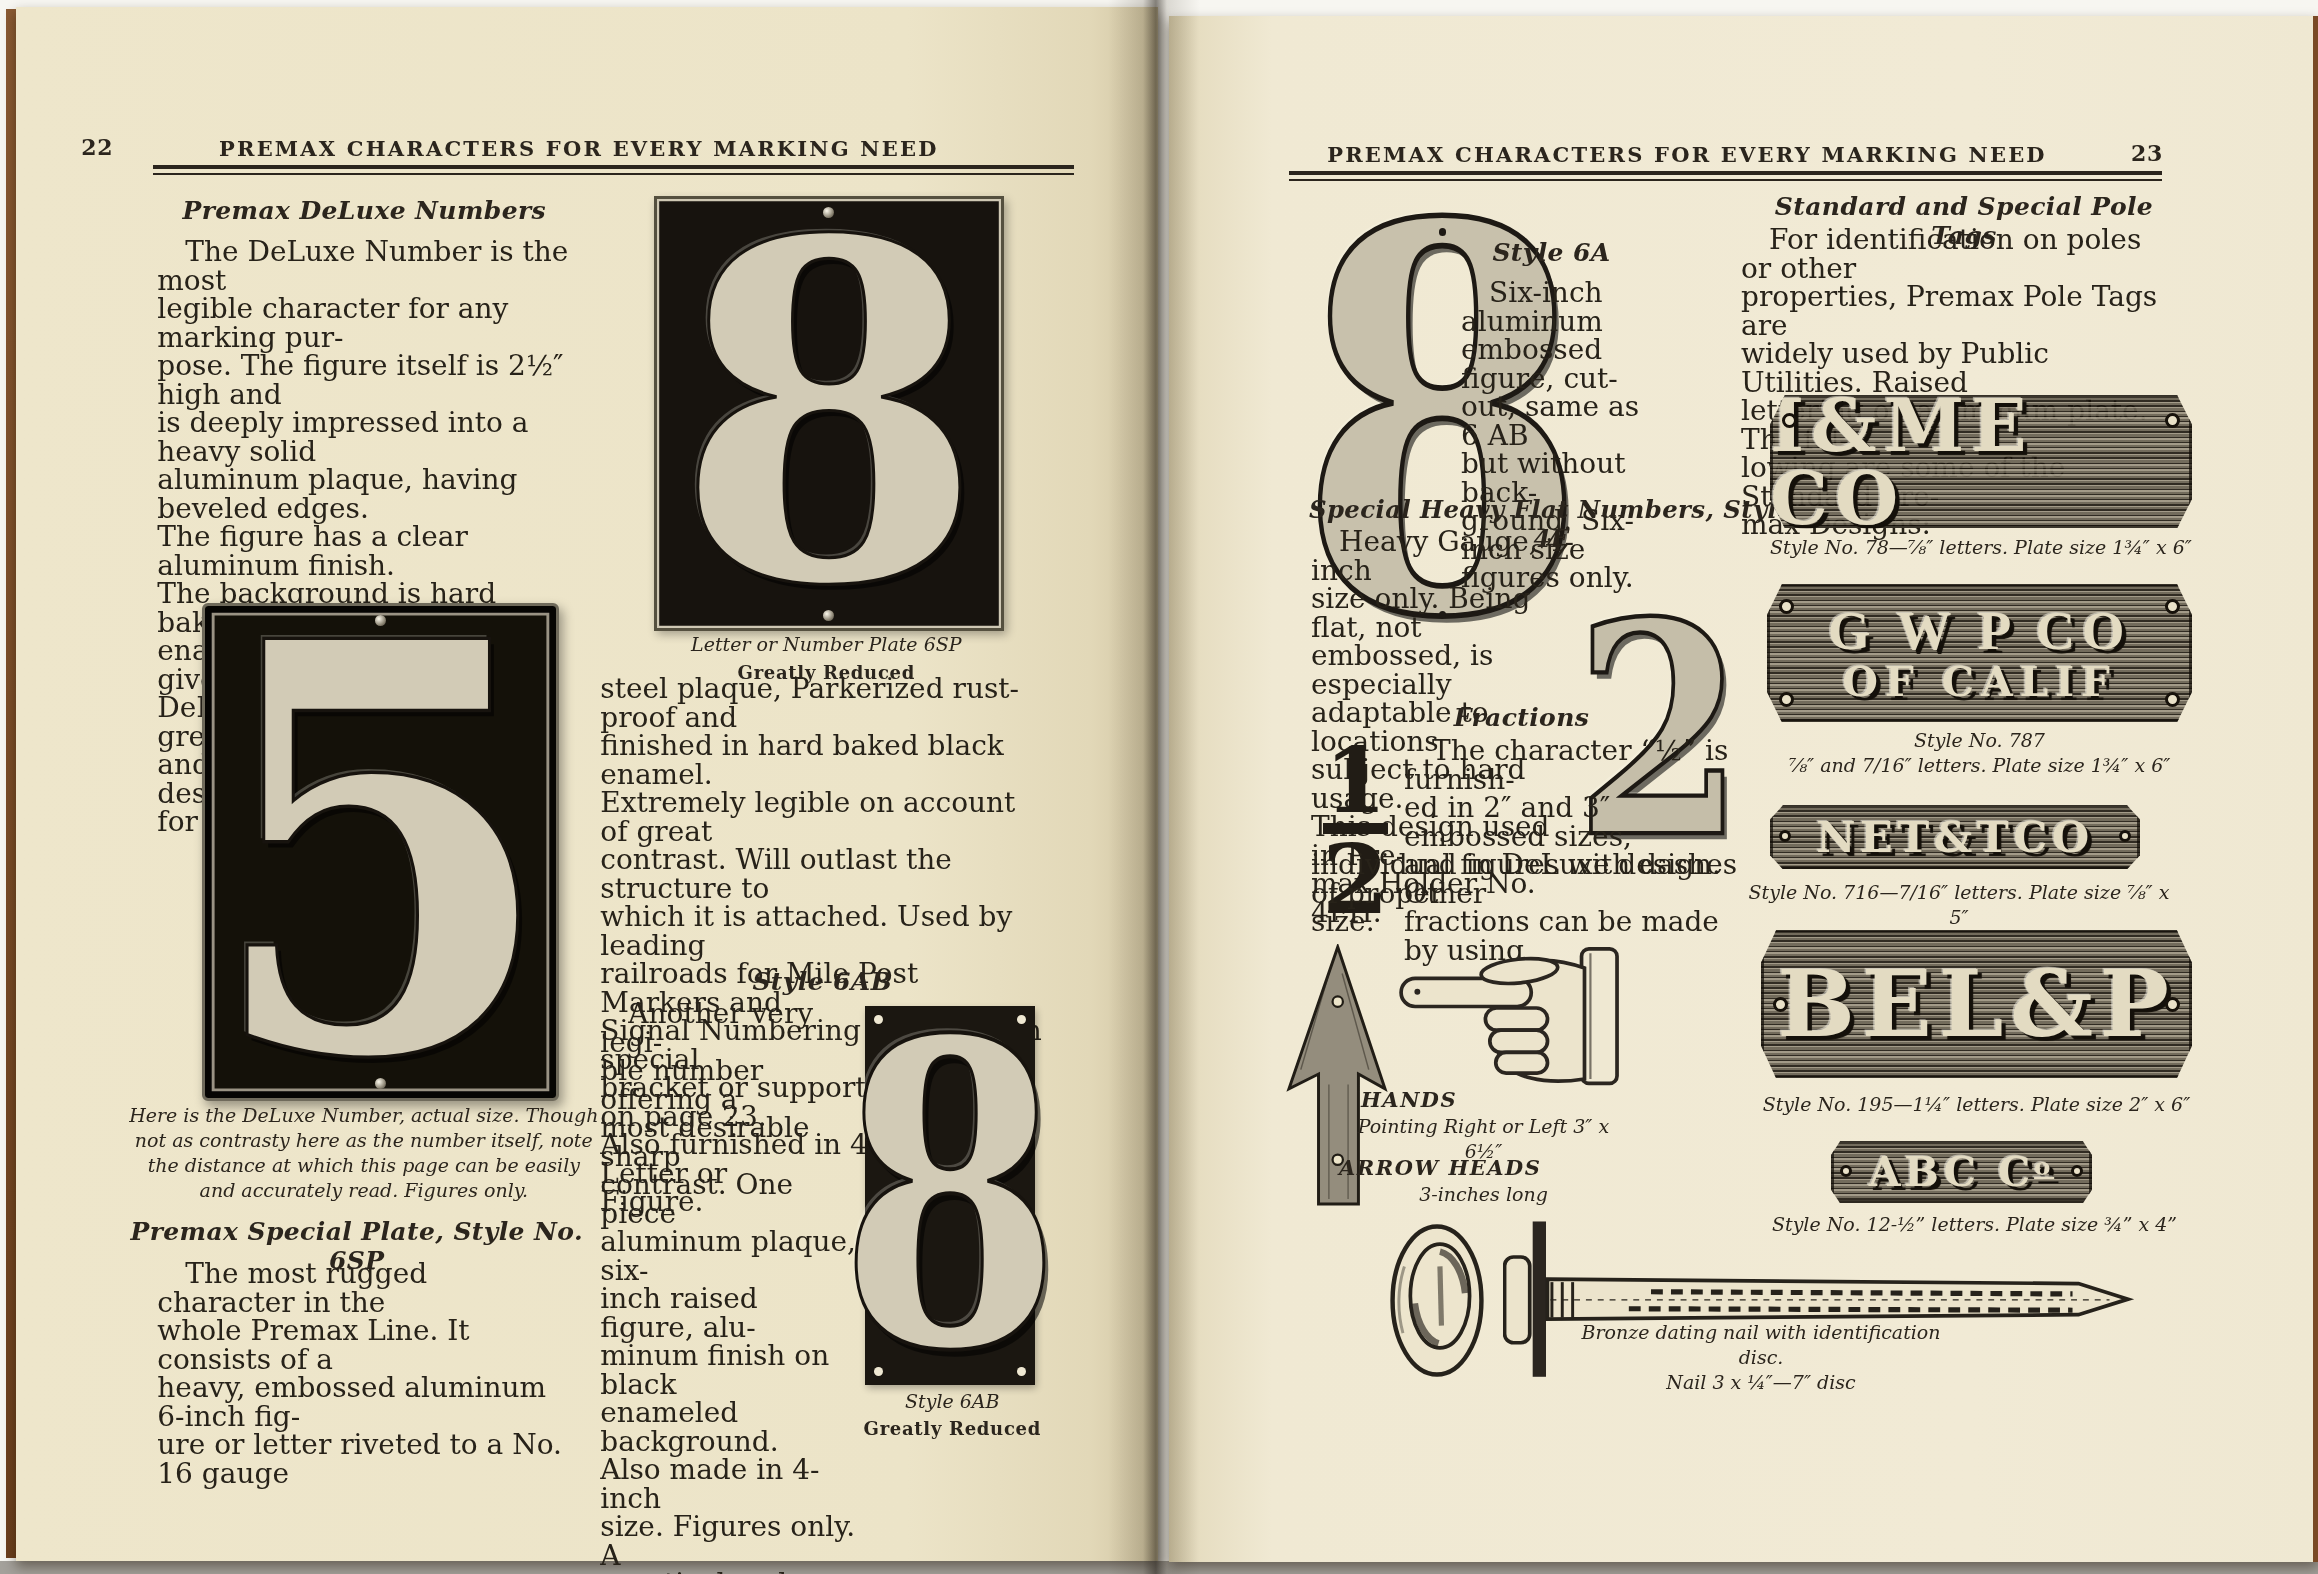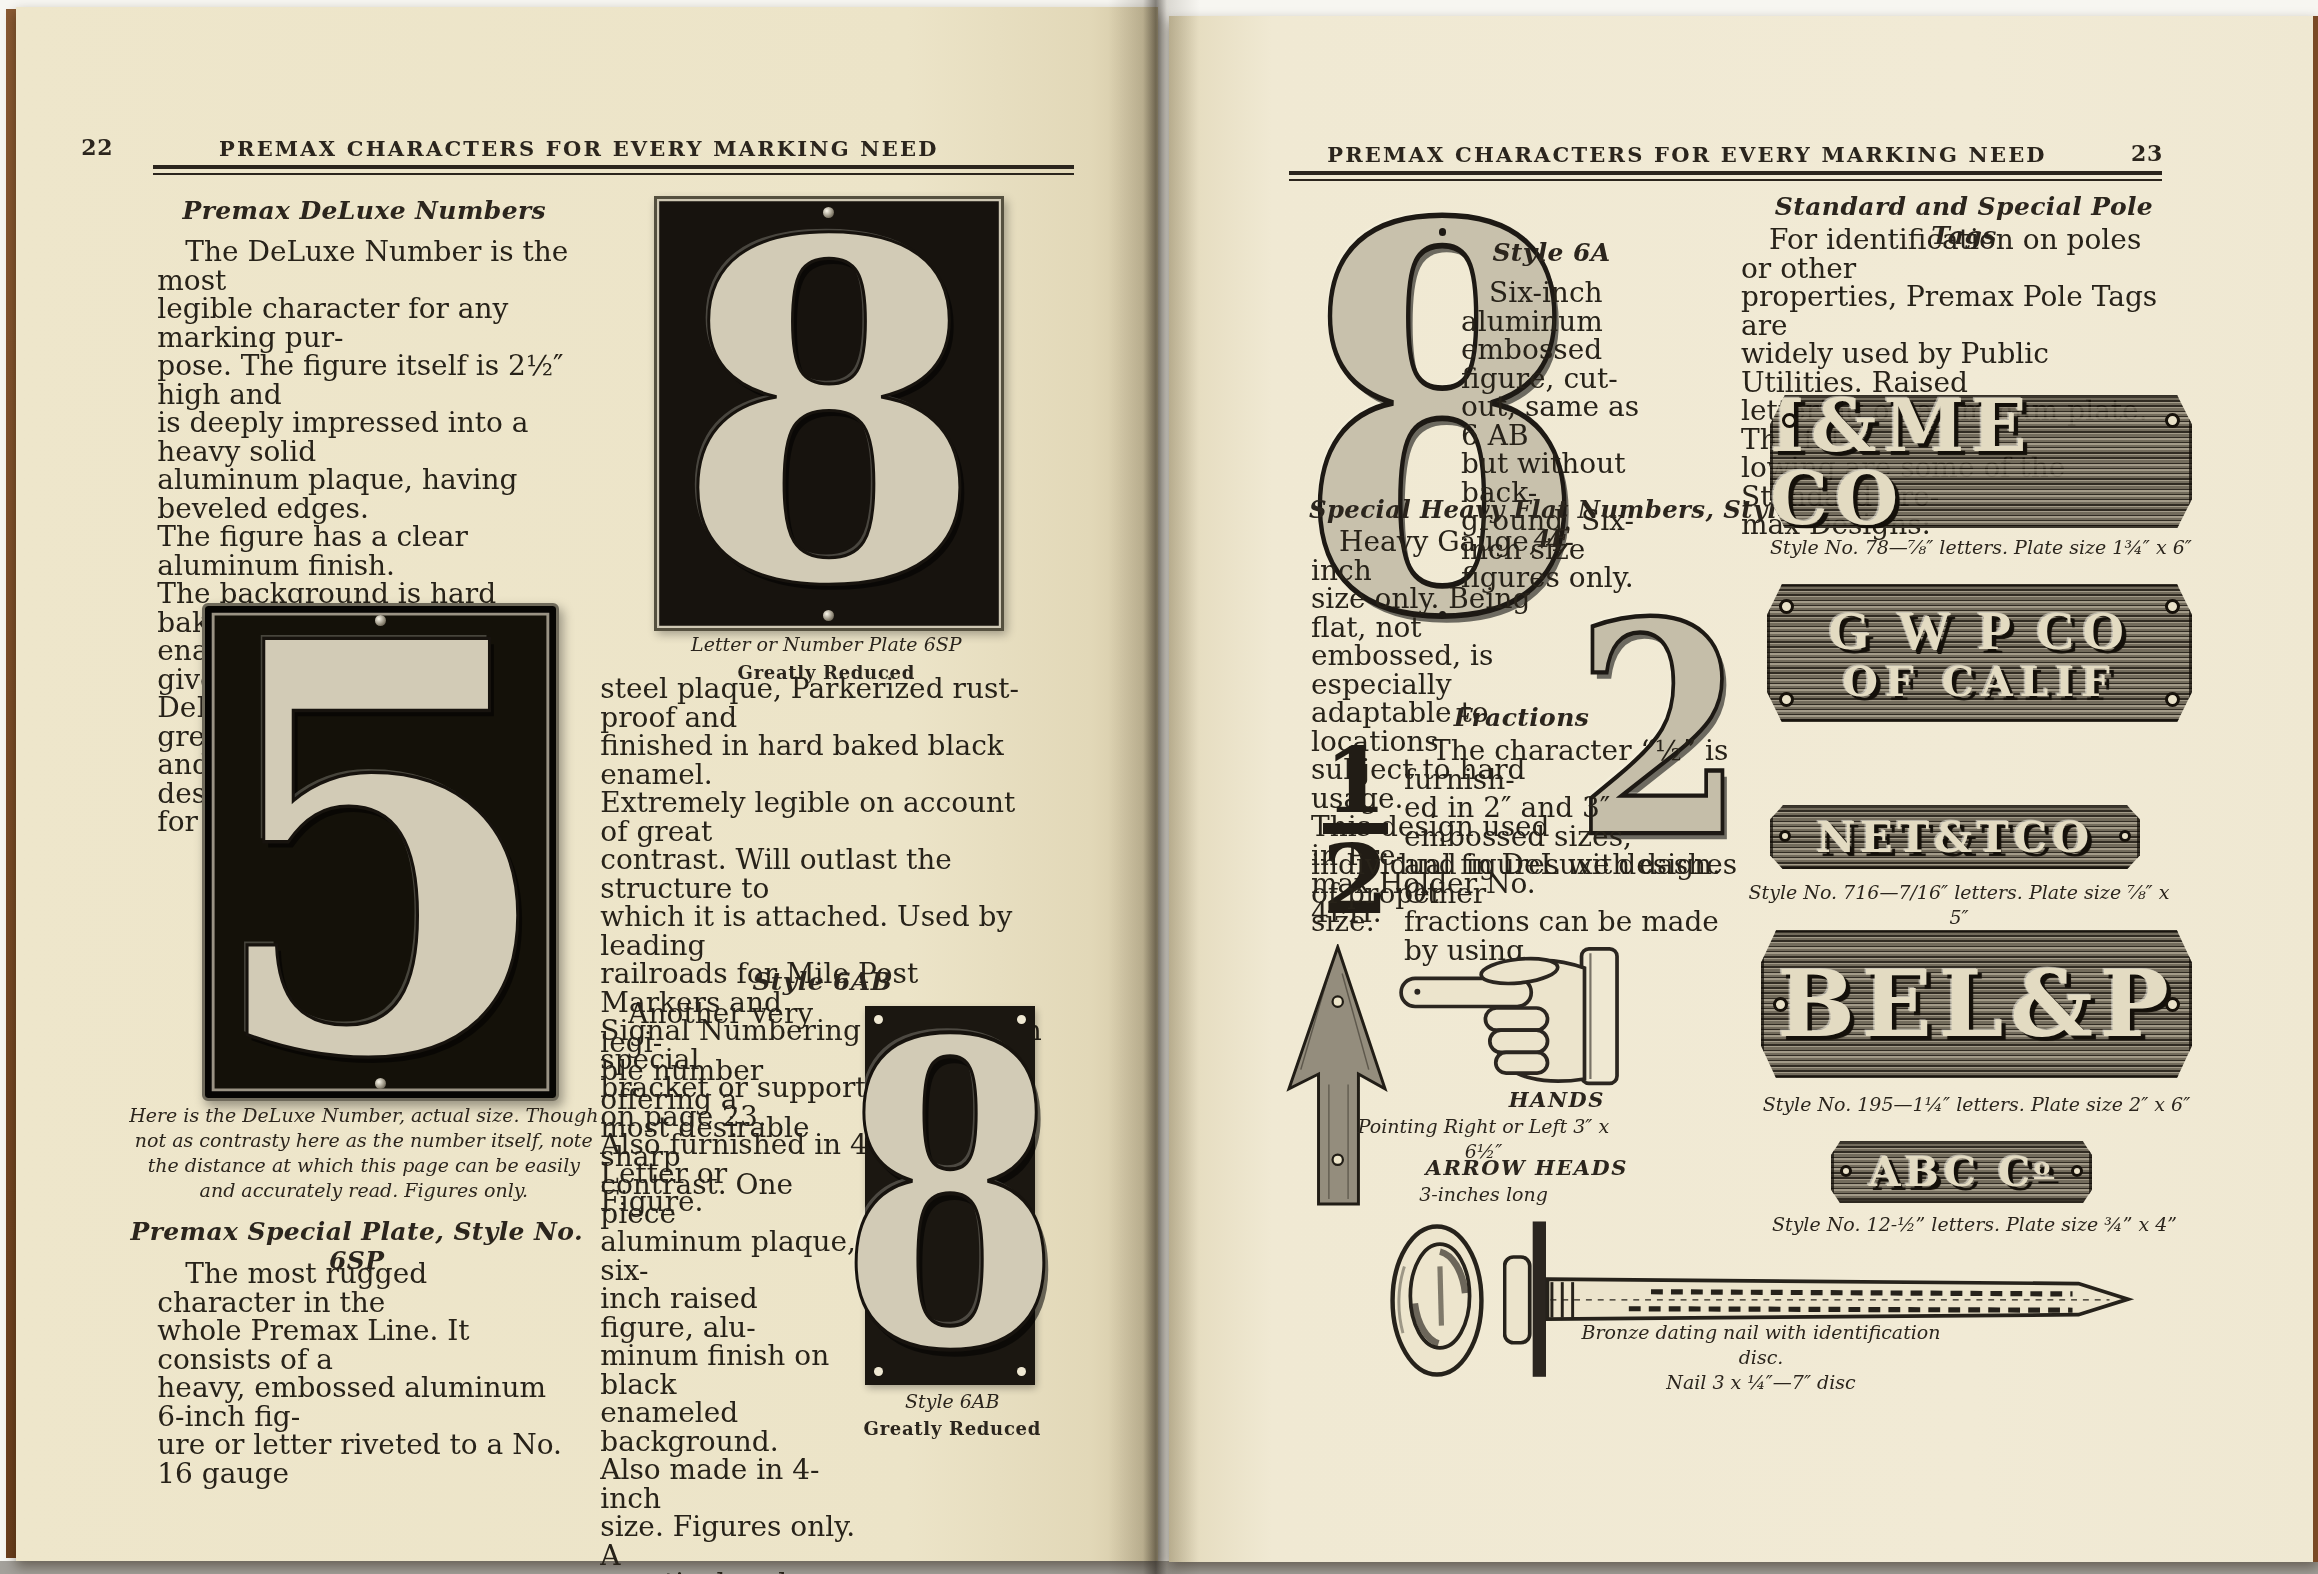--- a/index.html
+++ b/index.html
@@ -18,21 +18,21 @@
   #scanner-bottom{left:0;top:1561px;width:2319px;height:13.3px;background:#a4a19b;}
   
   .hdr-num{font-size:22px;font-weight:bold;letter-spacing:0.7px;}
   .hdr-title{font-size:21px;font-weight:600;letter-spacing:2.2px;text-align:center;}
   .rule2{height:3.7px;border-top:4.4px solid #2b251d;border-bottom:2.2px solid #2b251d;}
   .sec-h{font-style:italic;font-weight:bold;font-size:25px;text-align:center;letter-spacing:0.4px;}
   .body-text{font-size:28px;line-height:28.5px;white-space:pre-line;text-align:left;color:#272219;}
   .indent{text-indent:28px;}
   .caption{font-style:italic;font-size:19px;line-height:25px;text-align:center;white-space:pre-line;}
   .caption-b{font-weight:bold;font-size:18px;text-align:center;font-style:normal;letter-spacing:0.7px;}
-  .cap-title{font-style:italic;font-weight:bold;font-size:21px;letter-spacing:1.5px;text-align:right;}
+  .cap-title{font-style:italic;font-weight:bold;font-size:21px;letter-spacing:1.5px;text-align:left;}
   
   .plate{position:absolute;display:flex;align-items:center;justify-content:center;}
   .digit{font-weight:bold;color:#d2cbb6;-webkit-text-stroke:3px #17130e;
          text-shadow:-3px -3px 0 rgba(255,253,240,.22),4.4px 5.2px 0 rgba(0,0,0,.55);}
   .screw{position:absolute;width:11px;height:11px;border-radius:50%;
          background:radial-gradient(circle at 35% 35%,#fdf9ec,#8d8675 60%,#3b362c);}
   .holedot{position:absolute;width:9px;height:9px;border-radius:50%;background:#efe8d2;}
   
   .tag{position:absolute;display:flex;flex-direction:column;align-items:center;justify-content:center;
        background:repeating-linear-gradient(180deg,rgba(22,17,10,.88) 0 1.5px,rgba(158,150,132,.95) 1.5px 3px,rgba(104,97,82,.92) 3px 5.2px);
@@ -248,20 +248,22 @@
     <div class="abs tag-cap" style="left:601px;top:519px;width:422px;">Style No. 78—⅞″ letters.  Plate size 1¾″ x 6″</div>
 
     <div class="tag" style="left:598px;top:568px;width:425px;height:138px;">
       <span class="tag-hole" style="left:12px;top:15px;"></span>
       <span class="tag-hole" style="right:12px;top:15px;"></span>
       <span class="tag-hole" style="left:12px;bottom:15px;"></span>
       <span class="tag-hole" style="right:12px;bottom:15px;"></span>
       <span class="tag-text" style="font-size:55px;font-family:Liberation Serif, serif;">G W P CO</span>
       <span class="tag-text" style="font-size:41px;margin-top:4.4px;">OF CALIF</span>
     </div>
+    <div class="abs tag-cap" style="left:598px;top:712px;width:425px;">Style No. 787
+⅞″ and 7/16″ letters.  Plate size 1¾″ x 6″</div>
 
     <div class="tag" style="left:601px;top:789px;width:370px;height:64px;">
       <span class="tag-hole" style="left:9px;top:24.4px;width:12px;height:12px;"></span>
       <span class="tag-hole" style="right:9px;top:24.4px;width:12px;height:12px;"></span>
       <span class="tag-text" style="font-size:43px;letter-spacing:4.4px;">NET&amp;TCO</span>
     </div>
     <div class="abs tag-cap" style="left:579px;top:864px;width:422px;">Style No. 716—7/16″ letters.  Plate size ⅞″ x 5″</div>
 
     <div class="tag" style="left:592px;top:914px;width:431px;height:148px;">
       <span class="tag-hole" style="left:12px;top:67px;"></span>

